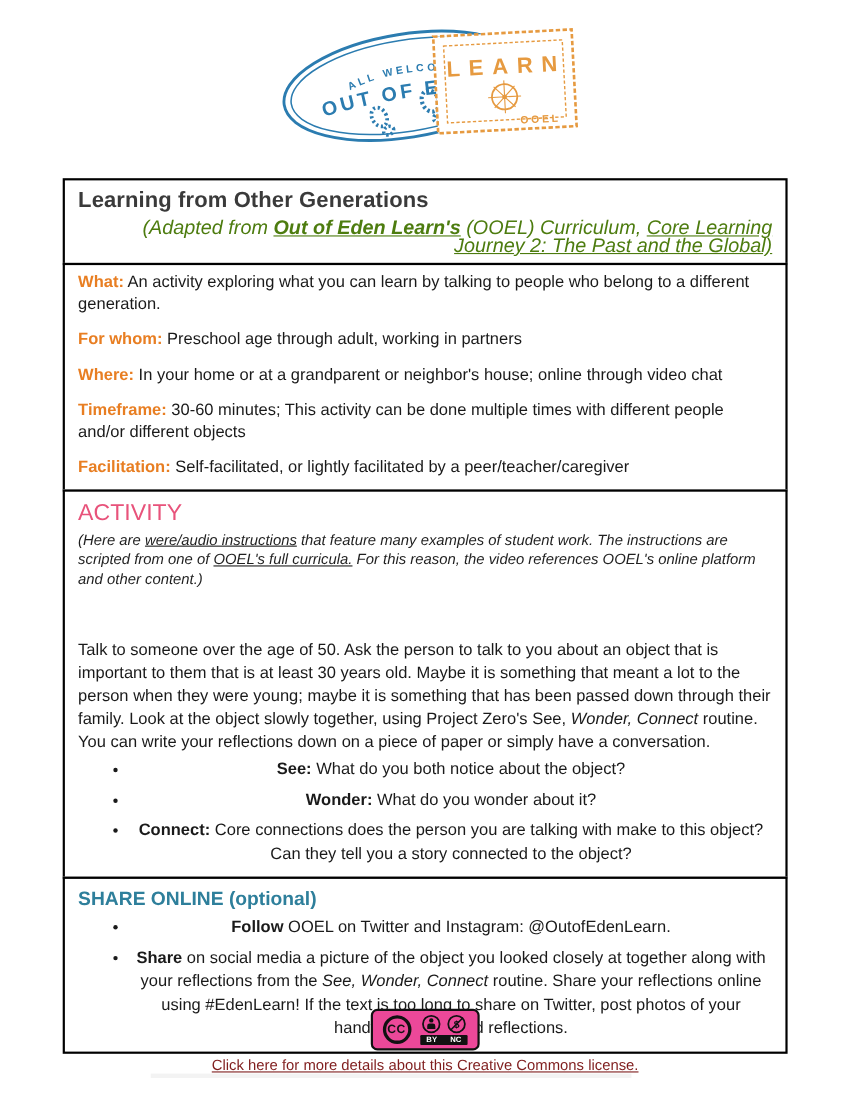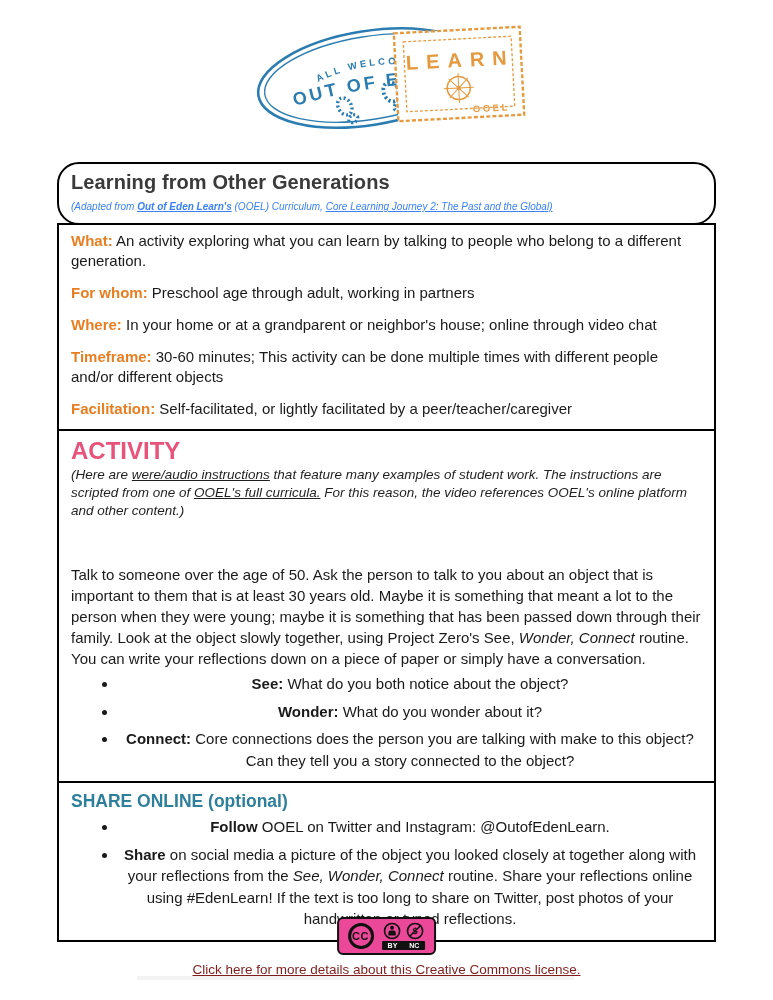--- a/index.html
+++ b/index.html
@@ -10,35 +10,35 @@
     overflow: hidden;
   }
   .page { position: absolute; inset: 0; background: #fff; }
 
   
   .logo-wrap { position: absolute; left: 244px; top: 22px; width: 290px; height: 114px; }
 
   
   .doc { position: absolute; left: 57px; top: 162px; width: 659px; }
   .doc section { border: 2px solid #000; padding: 6px 12px 8px; background: #fff; }
-  .title-box { border-color: #1c1c1c; padding-top: 7px; padding-bottom: 9px; border-radius: 22px; }
+  .title-box { border-color: #1c1c1c; padding-top: 7px; padding-bottom: 9px; }
   .info-box { border-color: #EDA058; margin-top: -2px; }
   .activity-box { border-color: #D96A76; margin-top: -2px; }
   .share-box { border-color: #2E7F9B; margin-top: -2px; }
 
   .doc-title { font-size: 20px; font-weight: bold; color: #3a3a3a; line-height: 24px; letter-spacing: .1px; }
-  .subtitle { font-size: 10px; font-style: italic; color: #3b82f6; line-height: 16px; margin-top: 5px; }
+  .subtitle { font-size: 18px; font-style: italic; color: #4d7c0f; line-height: 16px; margin-top: 5px; text-align: right; }
   .u { text-decoration: underline; }
   .bi { font-weight: bold; }
 
   .info-p { font-size: 15px; line-height: 20px; margin-bottom: 12px; }
   .info-p:last-child { margin-bottom: 2px; }
   .label-orange { color: #E87E22; font-weight: bold; }
 
-  .activity-h { color: #E8537B; font-size: 24px; font-weight: bold; line-height: 24px; margin: 2px 0 3px; }
+  .activity-h { color: #E8537B; font-size: 21px; font-weight: normal; line-height: 24px; margin: 2px 0 3px; }
   .note { font-size: 13.5px; font-style: italic; line-height: 18px; margin-bottom: 7px; color: #1f1f1f; }
   .body-p { font-size: 15px; line-height: 21px; margin-top: 44px; }
 
   ul.dots { list-style: disc; margin: 4px 0 0 0; padding-left: 47px; text-align: center; }
   ul.dots li { font-size: 15px; line-height: 21.5px; margin-bottom: 6px; }
   ul.dots li:last-child { margin-bottom: 2px; }
   ul.dots b { font-weight: bold; }
 
   .share-h { color: #2E7F9B; font-size: 17.5px; font-weight: bold; line-height: 22px; margin: 1px 0 1px; }
 

